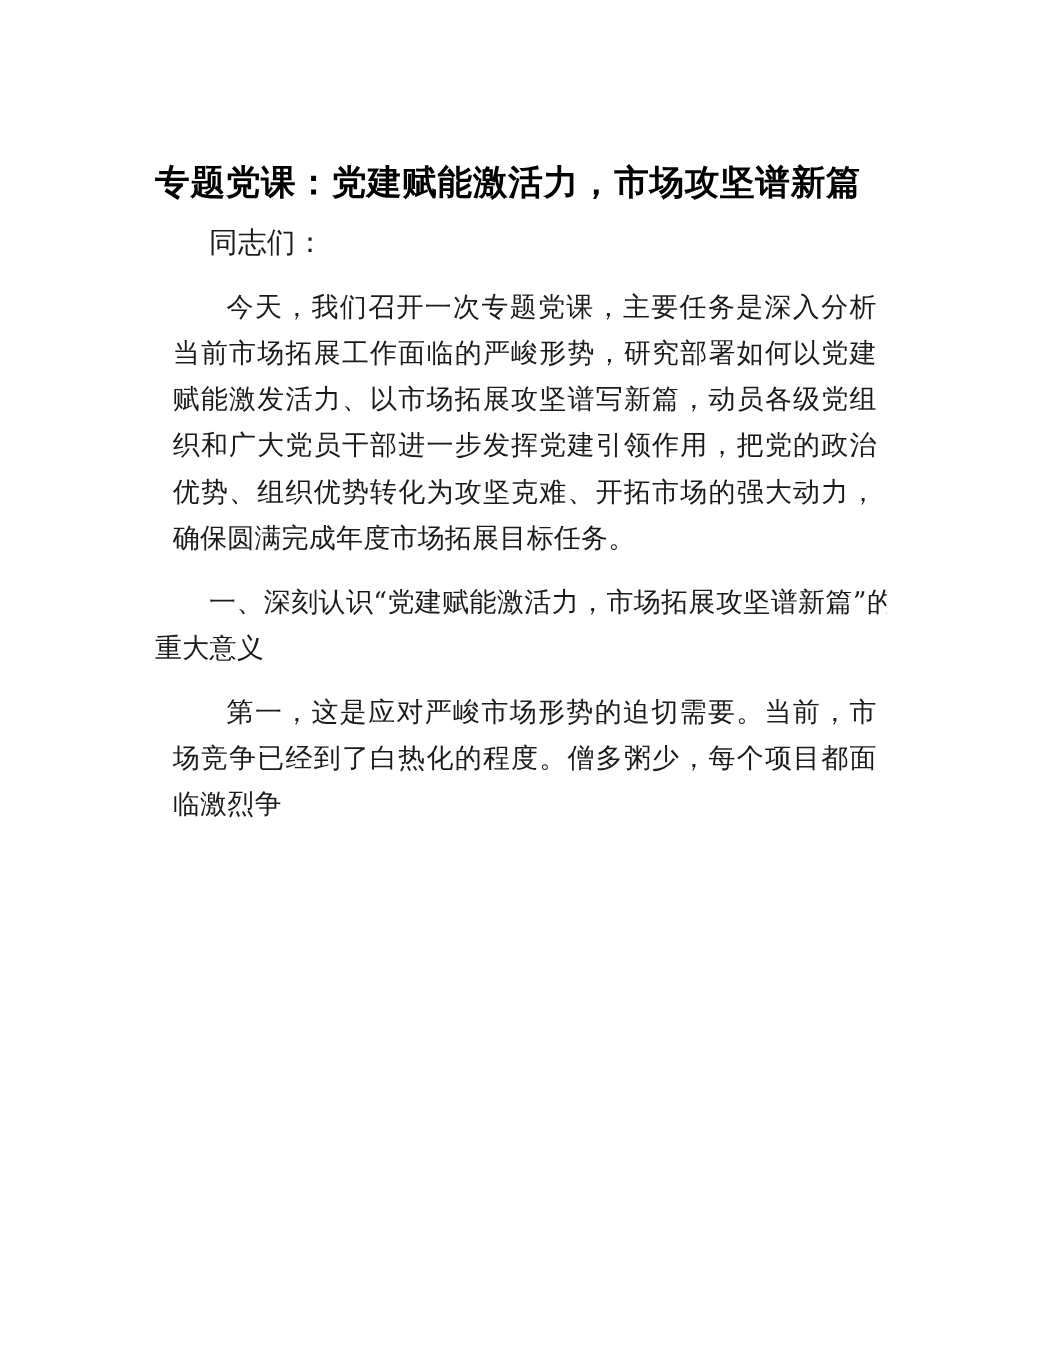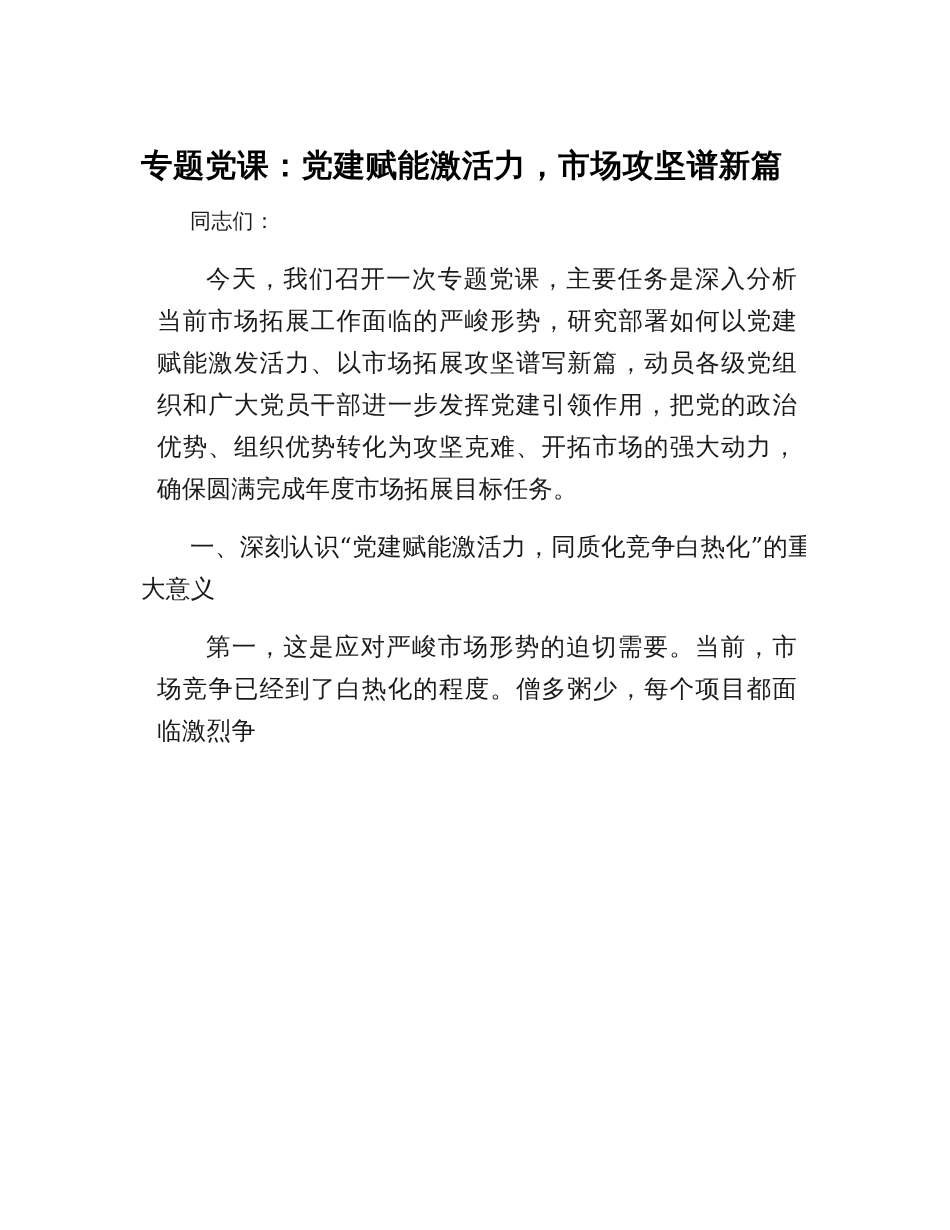--- a/index.html
+++ b/index.html
@@ -31,21 +31,21 @@
     line-height: 44px;
     color: #000000;
     letter-spacing: 0.6px;
     margin: 0;
     padding-top: 143px;
     white-space: nowrap;
     text-align: left;
   }
   .salutation {
     font-family: "DejaVu Serif", "Liberation Serif", serif;
-    font-size: 21px;
+    font-size: 26px;
     line-height: 42px;
     color: #1a1a1a;
     margin: 0;
     padding-top: 13px;
     text-indent: 49px;
     letter-spacing: 0.3px;
   }
   .para {
     font-family: "DejaVu Serif", "Liberation Serif", serif;
     font-size: 24.5px;
@@ -81,19 +81,19 @@
 <div class="page">
   <div class="content">
 
     <h1 class="doc-title">专题党课：党建赋能激活力，市场攻坚谱新篇</h1>
 
     <p class="salutation">同志们：</p>
 
     <p class="para first-body">今天，我们召开一次专题党课，主要任务是深入分析当前市场拓展工作面临的严峻形势，研究部署如何以党建赋能激发活力、以市场拓展攻坚谱写新篇，动员各级党组织和广大党员干部进一步发挥党建引领作用，把党的政治优势、组织优势转化为攻坚克难、开拓市场的强大动力，确保圆满完成年度市场拓展目标任务。</p>
 
 
-    <p class="section-heading">一、深刻认识“党建赋能激活力，同质化竞争白热化”的重大意义</p>
+    <p class="section-heading">一、深刻认识“党建赋能激活力，市场拓展攻坚谱新篇”的重大意义</p>
 
 
     <p class="para">第一，这是应对严峻市场形势的迫切需要。当前，市场竞争已经到了白热化的程度。僧多粥少，每个项目都面临激烈争</p>
 
   </div>
 </div>
 
 </body></html>

